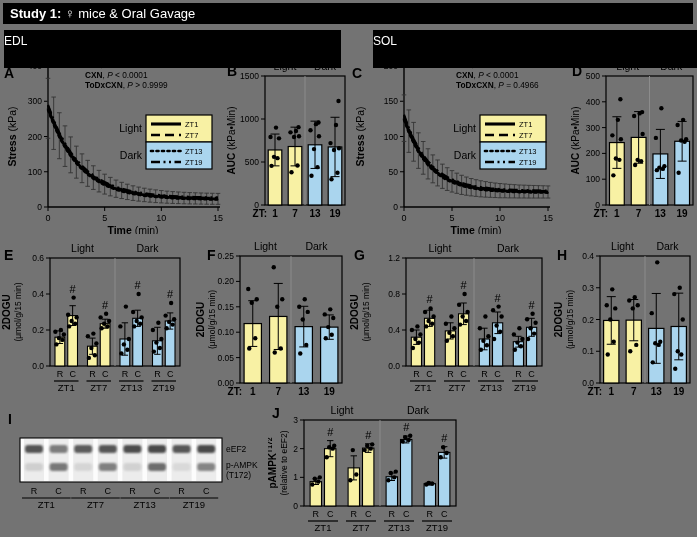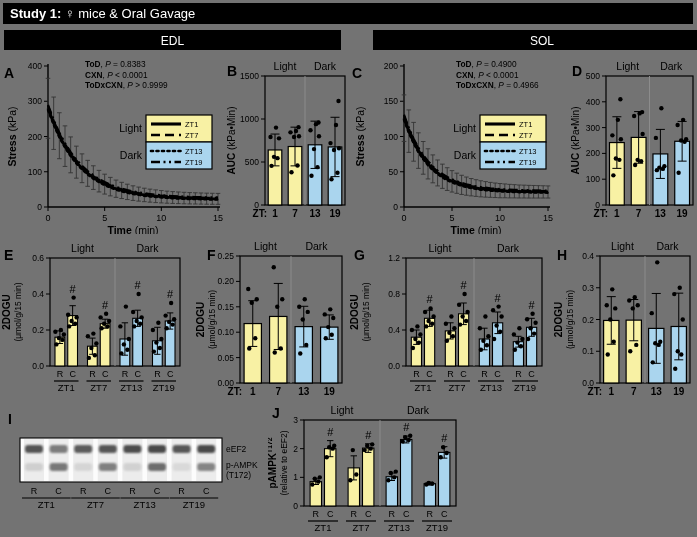--- a/index.html
+++ b/index.html
@@ -1,22 +1,22 @@
 <!DOCTYPE html>
 <html><head>
 <meta charset="utf-8">
 <style>
   html,body{margin:0;padding:0;background:#fff;}
   .stage{position:relative;width:697px;height:537px;background:#737373;overflow:hidden;
          font-family:"Liberation Sans","DejaVu Sans",sans-serif;padding-left:32px;}
   .study-bar{position:absolute;left:3px;top:3px;width:690px;height:21px;background:#000;
              color:#fff;font-size:13px;line-height:21px;padding-left:7px;box-sizing:border-box;}
   .study-bar .b{font-weight:bold;}
-  .col-header{position:absolute;top:30px;height:20px;background:#000;color:#fff;
-              font-size:12px;text-align:center;line-height:22px;}
+  .col-header{position:absolute;top:30px;height:38px;background:#000;color:#fff;
+              font-size:12px;line-height:22px;}
   .edl{left:4px;width:337px;}
   .sol{left:373px;width:338px;}
   svg{position:absolute;}
 </style>
 </head>
 <body>
 
 <div class="stage">
   <div class="study-bar">
     <span class="b">Study 1:</span><span> ♀ mice &amp; Oral Gavage</span>

